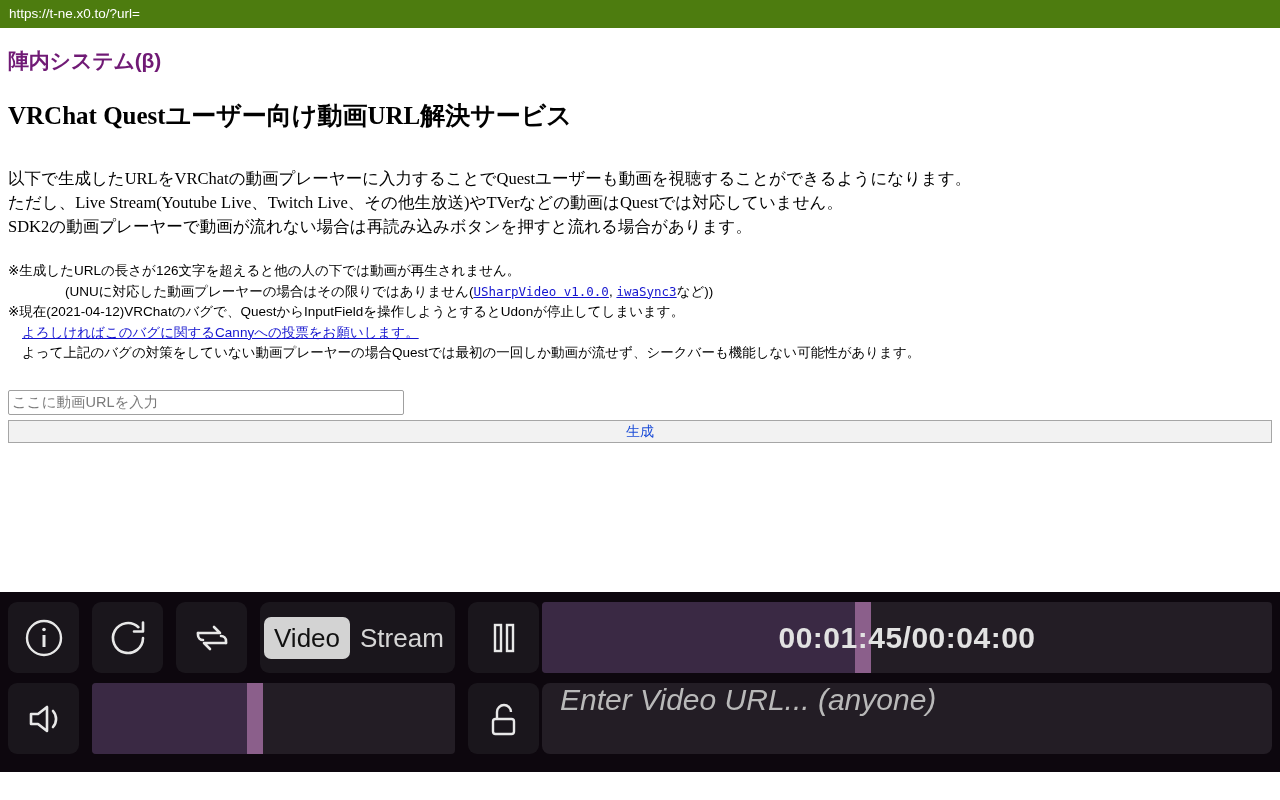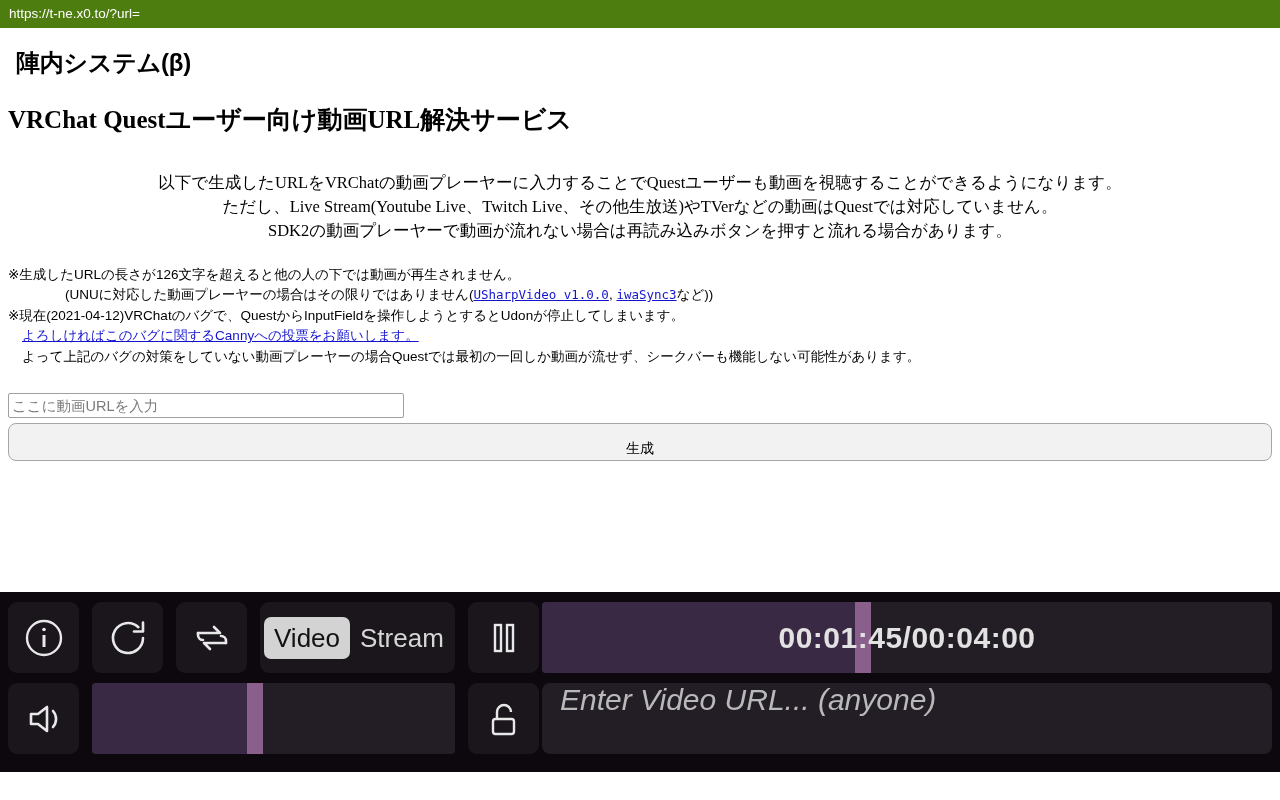--- a/index.html
+++ b/index.html
@@ -31,44 +31,44 @@
   }
 
   
   .page {
     padding: 0 8px;
     box-sizing: border-box;
   }
 
   h1.site-title {
     font-family: "Liberation Sans", "DejaVu Sans", sans-serif;
-    font-size: 24px;
+    font-size: 21px;
     font-weight: bold;
-    margin: 21px 0 0 8px;
+    margin: 21px 0 0 0;
     line-height: 1.15;
-    color: #000000;
+    color: #701a75;
     letter-spacing: -0.2px;
   }
 
   h2.service-title {
     font-family: "Liberation Serif", "DejaVu Serif", serif;
     font-size: 25px;
     font-weight: bold;
     margin: 28px 0 0 0;
     line-height: 1.2;
     color: #000;
   }
 
   .lead {
     margin: 36px 0 0 0;
     font-size: 16.5px;
     line-height: 24px;
     color: #000;
   }
-  .lead div { white-space: nowrap; text-align: center; }
+  .lead div { white-space: nowrap; }
 
   .notes {
     margin: 22px 0 0 0;
     font-family: "Liberation Sans", "DejaVu Sans", sans-serif;
     font-size: 13.5px;
     line-height: 20.5px;
     color: #000;
   }
   .notes div { white-space: nowrap; }
   .notes .indent-deep { padding-left: 57px; }
@@ -101,25 +101,25 @@
     font-family: "Liberation Sans", "DejaVu Sans", sans-serif;
     font-size: 14.5px;
     color: #000;
     background: #fff;
     outline: none;
   }
   .url-input::placeholder { color: #7b7b7b; opacity: 1; }
   .gen-button {
     font-family: "Liberation Sans", "DejaVu Sans", sans-serif;
     font-size: 14px;
-    padding: 16px 9px 3px 9px;
+    padding: 2px 9px 3px 9px;
     background: #f2f2f2;
     border: 1px solid #a6a6a6;
-    border-radius: 8px;
-    color: #000000;
+    border-radius: 0;
+    color: #1d4ed8;
     cursor: pointer;
     line-height: 1.2;
   }
 
   
   .player {
     position: absolute;
     left: 0;
     top: 592px;
     width: 1280px;

